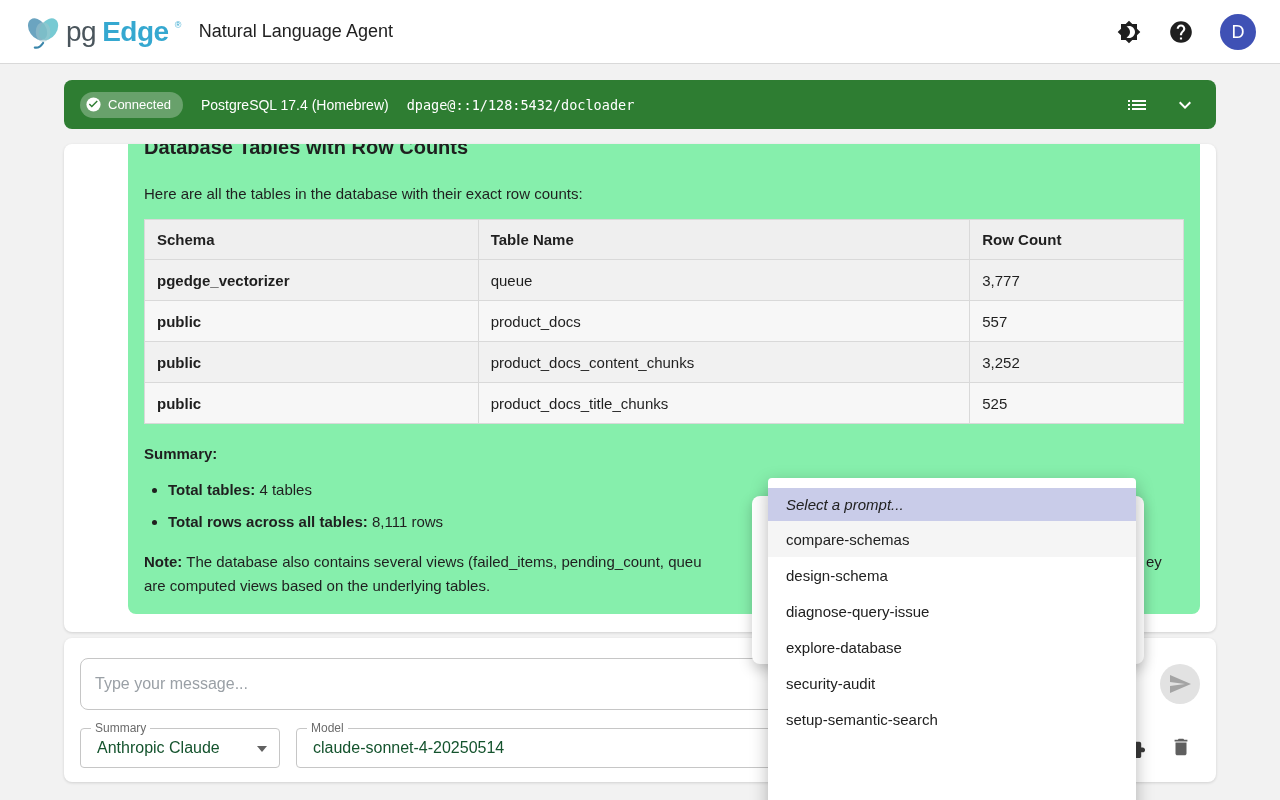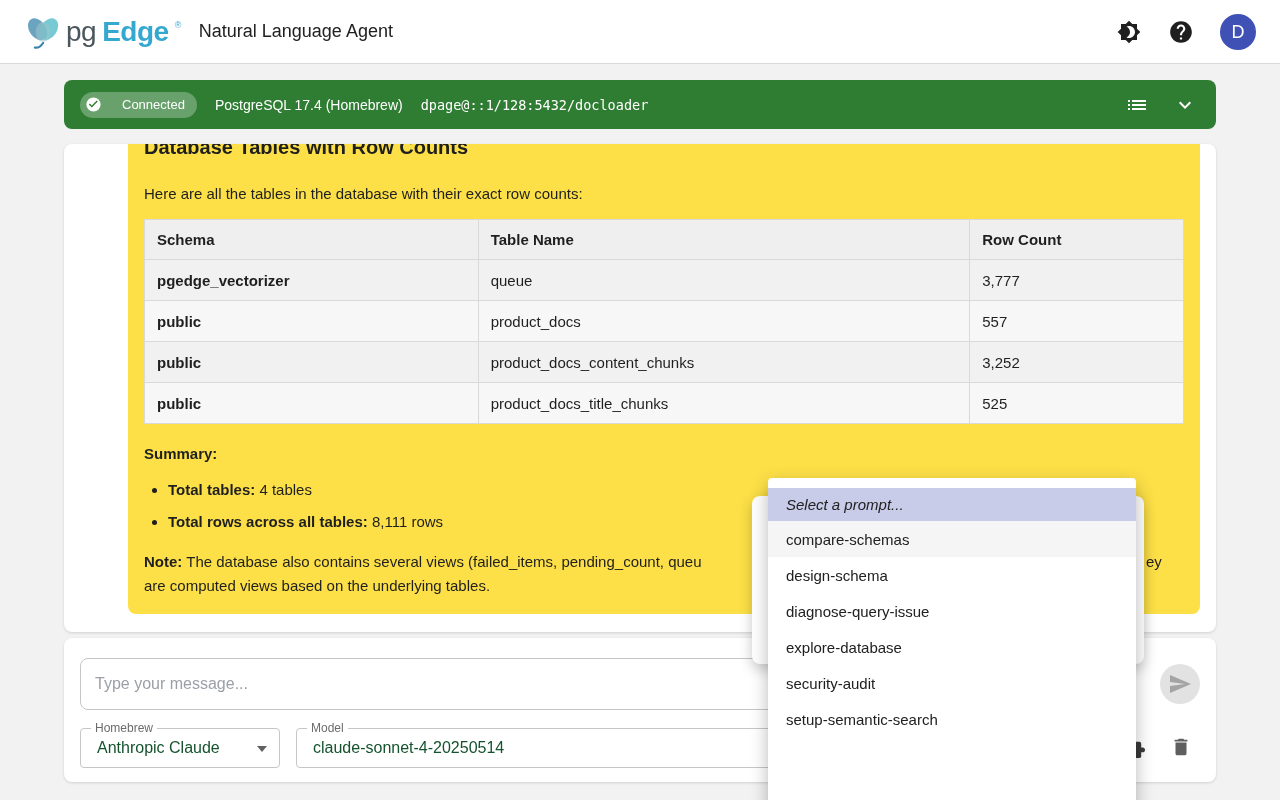--- a/index.html
+++ b/index.html
@@ -35,37 +35,37 @@
 
   
   .conn-bar {
     position:absolute; left:64px; top:80px; width:1152px; height:49px;
     background:var(--green_bar,#2e7d32); border-radius:8px;
     display:flex; align-items:center; z-index:3;
   }
   .conn-pill {
     margin-left:16px; height:26px; border-radius:13px;
     background:rgba(255,255,255,0.28);
-    display:flex; align-items:center; gap:20px; padding:0 12px 0 5px;
+    display:flex; align-items:center; gap:6px; padding:0 12px 0 5px;
     color:#fff; font-size:13px; cursor:default;
   }
   .conn-server { margin-left:18px; color:#fff; font-size:14px; }
   .conn-dsn { margin-left:18px; color:#fff; font-size:13.5px; font-family:"DejaVu Sans Mono", monospace; }
   .conn-actions { position:absolute; right:18px; display:flex; align-items:center; gap:22px; }
 
   
   .messages-card {
     position:absolute; left:64px; top:144px; width:1152px; height:488px;
     background:#ffffff; border-radius:8px;
     box-shadow:0 1px 3px rgba(0,0,0,0.14);
     overflow:hidden; z-index:2;
   }
   .assistant-bubble {
     margin:-14px 16px 0 64px;
-    background:#fde047; border-radius:8px;
+    background:#86efac; border-radius:8px;
     padding:0 16px 16px 16px;
     font-size:15px; color:#1f1f1f;
   }
   .msg-heading { font-size:20px; line-height:26px; font-weight:700; padding-top:4px; }
   .msg-intro { margin-top:24px; line-height:20px; }
   .result-table { border-collapse:collapse; margin-top:15px; width:1040px; background:transparent; }
   .result-table th, .result-table td {
     border:1px solid #d9d9d9; text-align:left; font-size:15px;
     padding:0 12px; height:40px;
   }
@@ -256,21 +256,21 @@
 <section class="composer-card">
   <input class="message-input" type="text" placeholder="Type your message..." style="">
 
   <div class="send-btn">
     <svg width="24" height="24" viewBox="0 0 24 24" fill="#a4a4a4">
         <path d="M2.01 21 23 12 2.01 3 2 10l15 2-15 2z"></path>
       </svg>
   </div>
 
   <div class="outlined-field field-provider">
-    <span class="field-label">Homebrew</span>
+    <span class="field-label">Summary</span>
     <span class="field-value">Anthropic Claude</span>
     <span class="select-arrow"></span>
   </div>
 
   <div class="outlined-field field-model">
     <span class="field-label">Model</span>
     <span class="field-value">claude-sonnet-4-20250514</span>
   </div>
 
   <div class="ext-icon-wrap">

